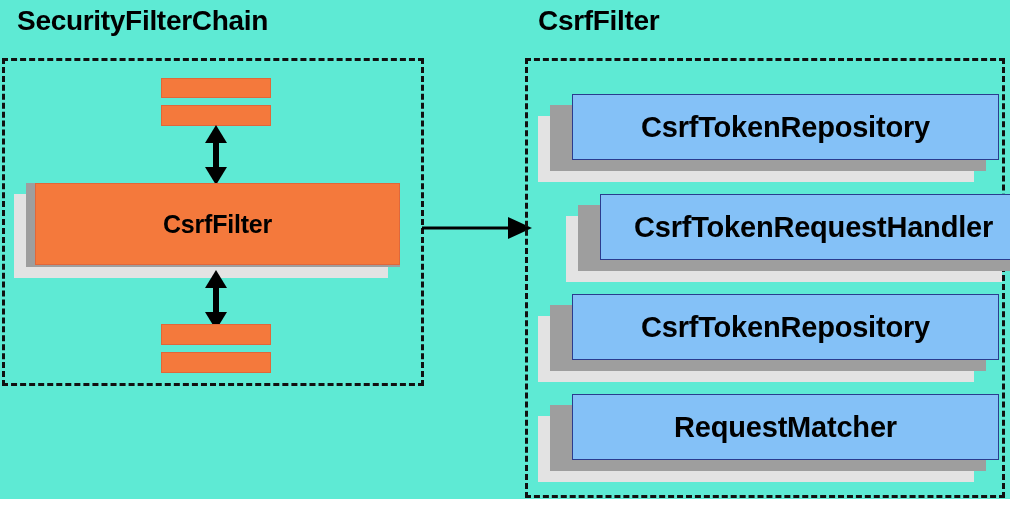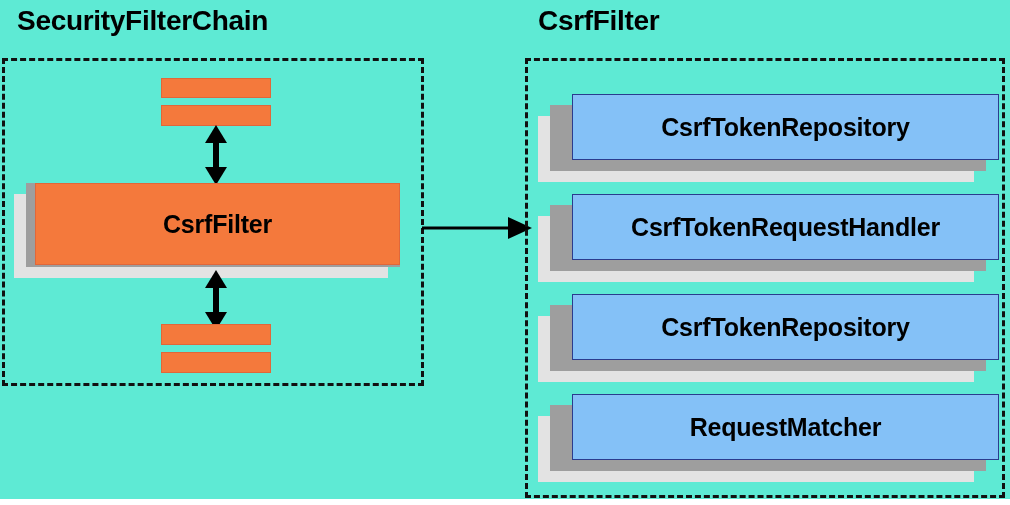--- a/index.html
+++ b/index.html
@@ -127,21 +127,21 @@
     background: #84C1F7;
     border: 1px solid #2B3C8E;
     box-sizing: border-box;
     display: flex;
     align-items: center;
     justify-content: center;
     left: 34px;
     top: -22px;
   }
   .comp .face .label {
-    font-size: 25px;
+    font-size: 29px;
     font-weight: bold;
     color: #000000;
     letter-spacing: -0.2px;
     white-space: nowrap;
   }
 </style>
 </head>
 <body>
 
 <div id="stage">
@@ -192,21 +192,21 @@
   <div id="panel-right" class="dashed-panel"></div>
 
   <div class="comp" style="left:538px; top:116px; width:436px; height:66px;">
     <div class="shadow-far" style="width:436px; height:66px;"></div>
     <div class="shadow-near" style="width:436px; height:66px;"></div>
     <div class="face" style="width:427px; height:66px;">
       <span class="label">CsrfTokenRepository</span>
     </div>
   </div>
 
-  <div class="comp" style="left:538px; top:216px; width:436px; height:66px;">
+  <div class="comp" style="left:566px; top:216px; width:436px; height:66px;">
     <div class="shadow-far" style="width:436px; height:66px;"></div>
     <div class="shadow-near" style="width:436px; height:66px;"></div>
     <div class="face" style="width:427px; height:66px;">
       <span class="label">CsrfTokenRequestHandler</span>
     </div>
   </div>
 
   <div class="comp" style="left:538px; top:316px; width:436px; height:66px;">
     <div class="shadow-far" style="width:436px; height:66px;"></div>
     <div class="shadow-near" style="width:436px; height:66px;"></div>

